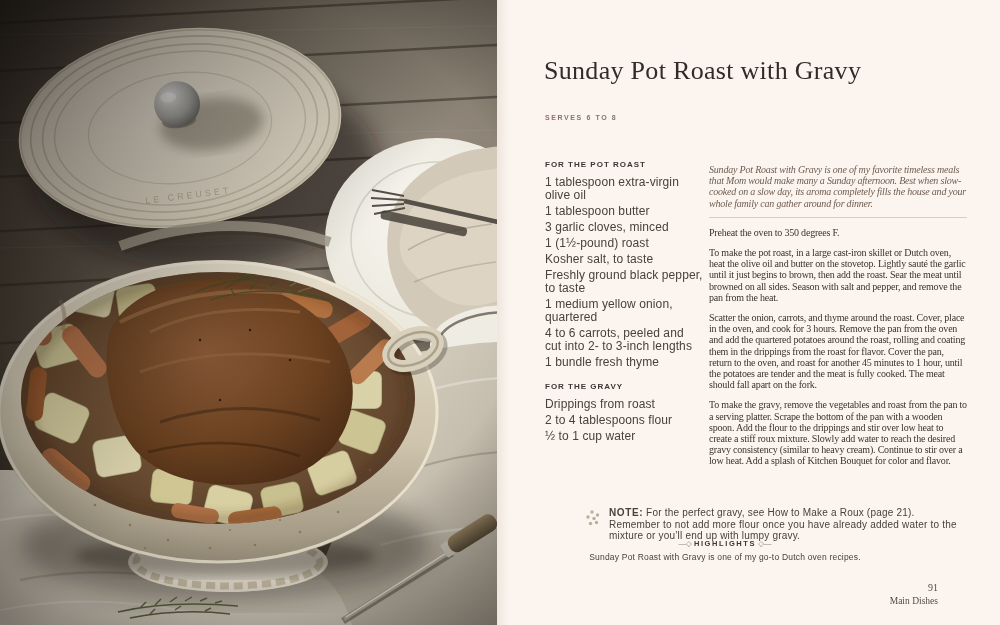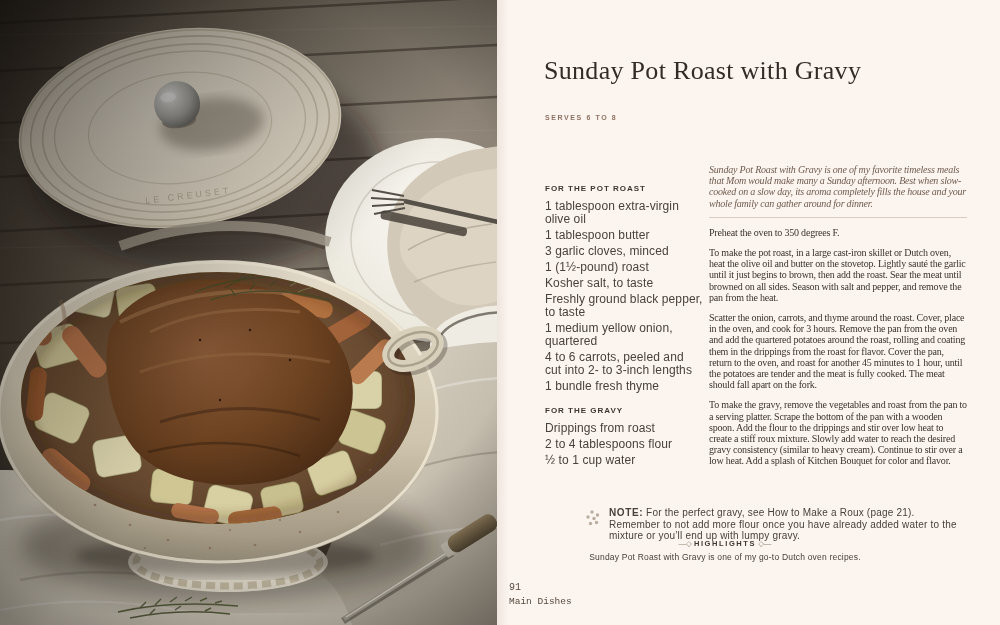--- a/index.html
+++ b/index.html
@@ -3,37 +3,37 @@
 <meta charset="utf-8">
 <style>
   html,body{margin:0;padding:0;background:#222;}
   .spread{position:relative;width:1000px;height:625px;overflow:hidden;background:#fcf4ee;font-family:"Liberation Serif",serif;}
   .photo{position:absolute;left:0;top:0;width:500px;height:625px;}
   .photo svg{display:block;}
   .page{position:absolute;left:497px;top:0;width:441px;height:625px;background:#fcf4ee;}
   .page::before{content:"";position:absolute;left:0;top:0;bottom:0;width:12px;background:linear-gradient(to right,rgba(60,40,25,0.07),rgba(60,40,25,0));}
   .title{position:absolute;left:47px;top:56px;width:430px;font-size:26px;line-height:30px;font-weight:400;color:#322c28;letter-spacing:0.3px;margin:0;}
   .serves{position:absolute;left:48px;top:114px;font-family:"Liberation Sans",sans-serif;font-size:7px;font-weight:bold;letter-spacing:1.6px;color:#8d7264;}
-  .ingredients{position:absolute;left:48px;top:184px;width:158px;font-family:"Liberation Sans",sans-serif;color:#48423c;}
+  .ingredients{position:absolute;left:48px;top:160px;width:158px;font-family:"Liberation Sans",sans-serif;color:#48423c;}
   .ing-head{font-size:8px;font-weight:bold;letter-spacing:1px;color:#3c3733;margin:0 0 7px 0;}
   .ing-head.gravy{margin-top:13px;}
   .ingredients ul{list-style:none;margin:0;padding:0;}
   .ingredients li{font-size:12px;line-height:13px;letter-spacing:0.1px;margin:0 0 3px 0;}
   .method{position:absolute;left:212px;top:164px;width:258px;color:#3a332d;}
   .method p{font-size:10px;line-height:11.2px;letter-spacing:-0.2px;margin:0 0 9px 0;}
   .method .intro{font-style:italic;color:#6e5c50;margin-bottom:8px;}
   .rule{border:0;border-top:1px solid #d9cdc3;margin:0 0 9px 0;}
   .note{position:absolute;left:112px;top:507px;width:352px;font-family:"Liberation Sans",sans-serif;font-size:10px;line-height:11.5px;letter-spacing:0.2px;color:#48423c;}
   .note-label{font-weight:bold;letter-spacing:0.6px;}
   .note-icon{position:absolute;left:88px;top:509px;}
   .highlights{position:absolute;left:0;right:0;top:539px;text-align:center;font-family:"Liberation Sans",sans-serif;color:#3c3733;margin-left:15px;}
   .hl-head{font-size:7.5px;font-weight:bold;letter-spacing:1.6px;}
   .hl-orn{color:#8d8276;font-weight:normal;letter-spacing:0;font-size:7.5px;}
   .hl-text{margin-top:4px;font-size:8.5px;letter-spacing:0.2px;color:#48423c;}
-  .footer{position:absolute;left:12px;right:0;top:582px;text-align:left;color:#554a40;font-family:Liberation Mono, monospace;}
+  .footer{position:absolute;left:5px;right:0;top:582px;text-align:right;color:#554a40;}
   .pageno{font-size:10px;}
   .section-name{margin-top:3px;font-size:9.5px;}
 </style>
 </head>
 <body>
 
 <div class="spread">
 
   <div class="photo">
     <svg width="500" height="625" viewBox="0 0 500 625">

